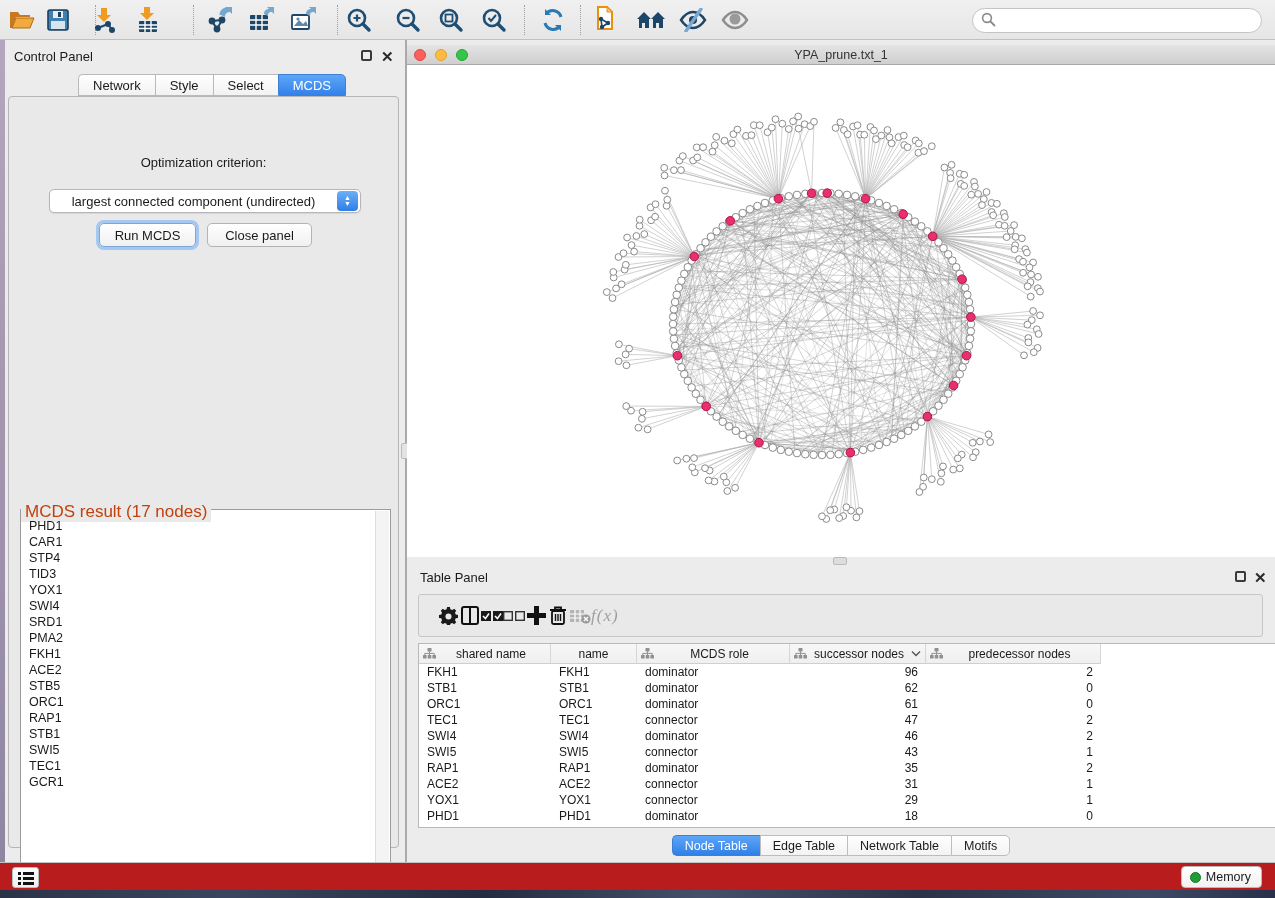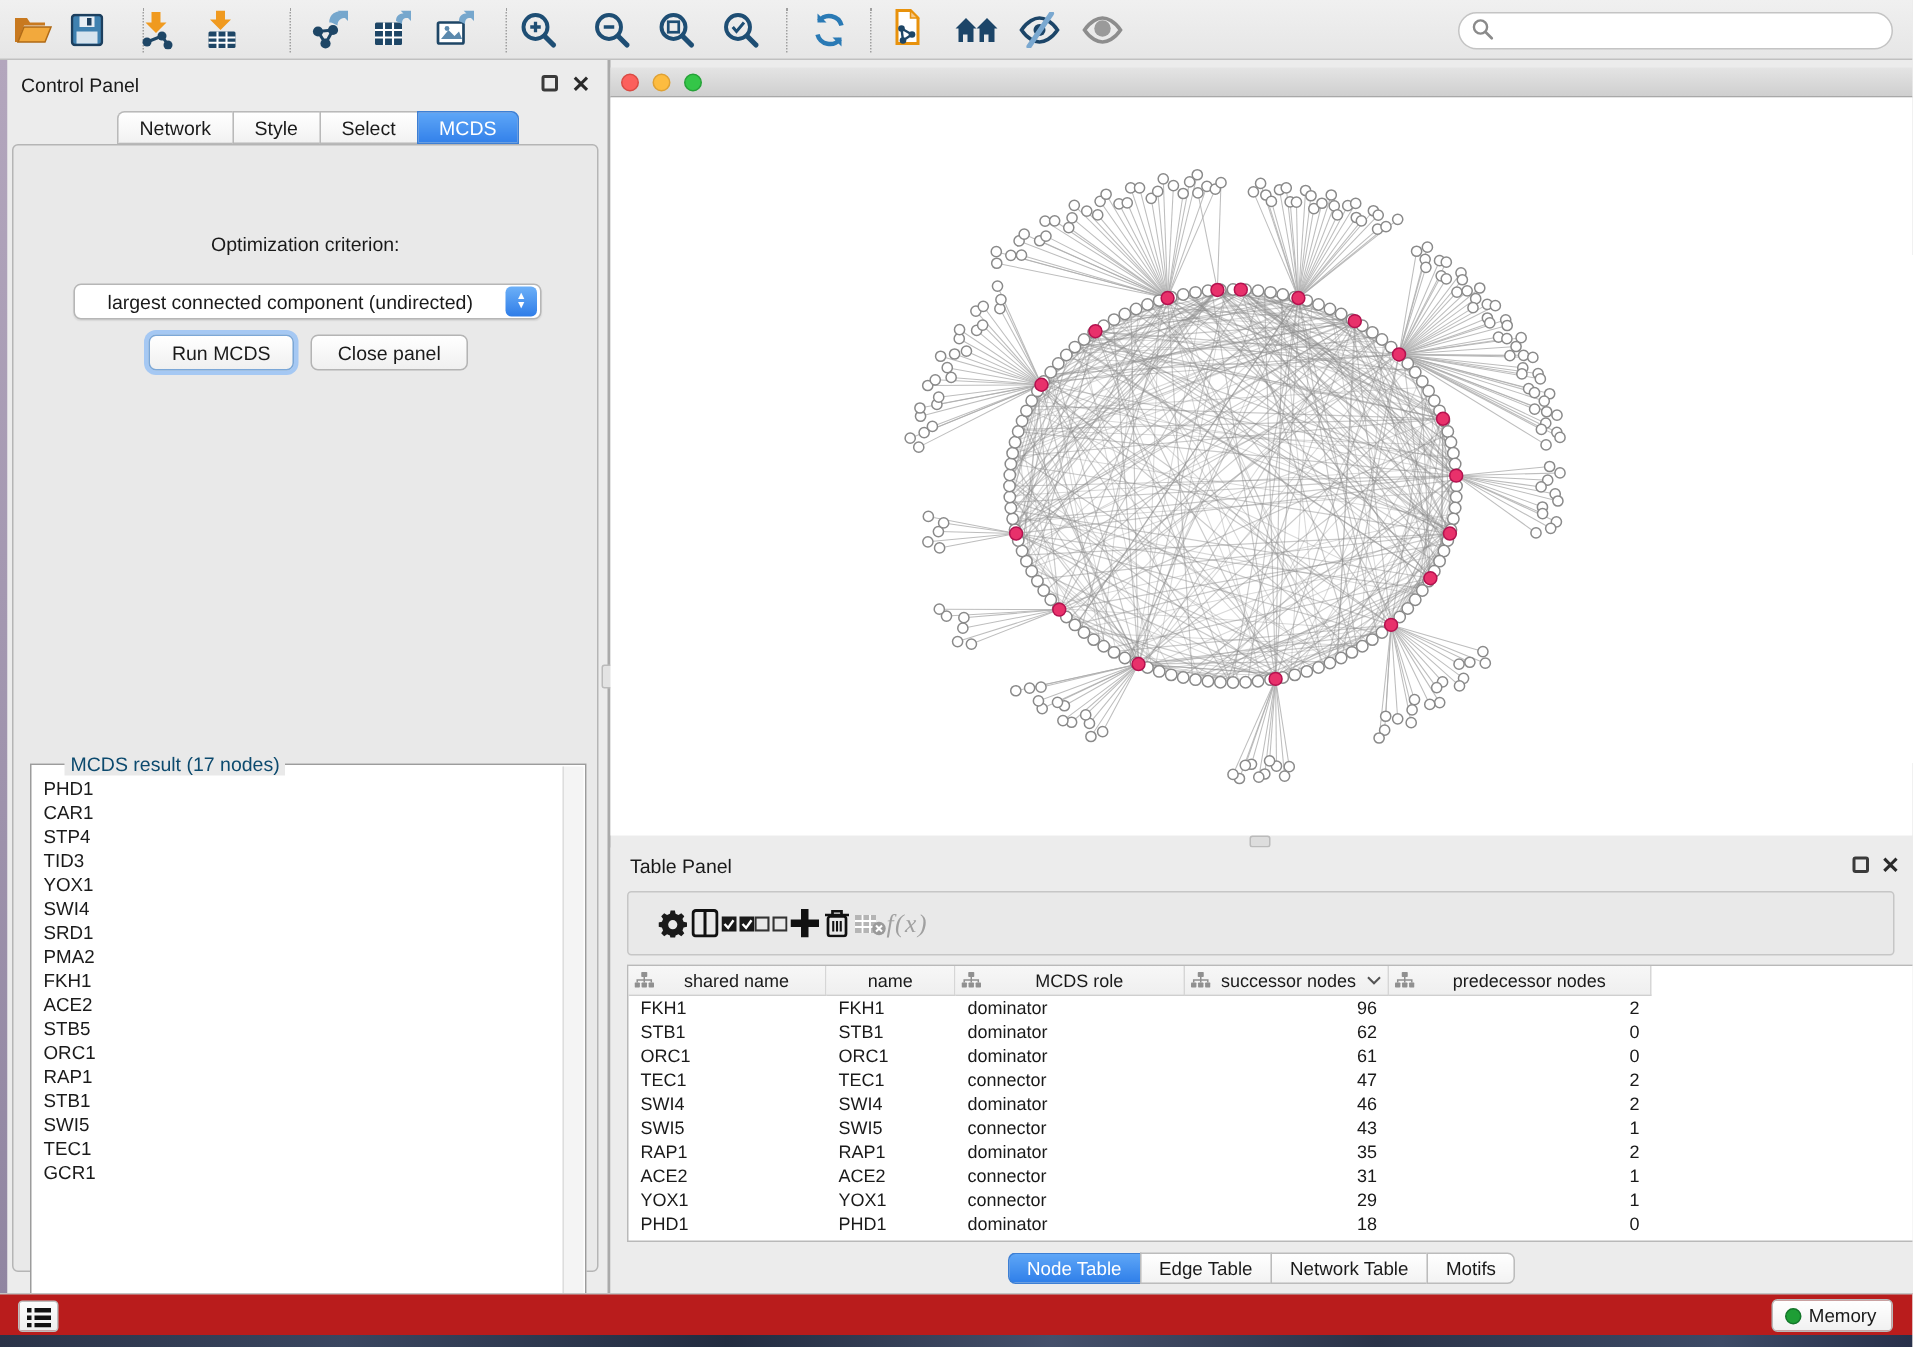--- a/index.html
+++ b/index.html
@@ -29,21 +29,21 @@
   .cp-tab.active { background:linear-gradient(#5ea6f7,#3381ea); color:#fff; border-color:#3d7fd4; }
   #cp-content { position:absolute; left:3px; top:56px; width:391px; height:752px; background:#e9e9e9; border:1px solid #b5b5b5; border-radius:4px; }
   #opt-label { position:absolute; left:0; top:58px; width:100%; text-align:center; font-size:13px; }
   #opt-select { position:absolute; left:40px; top:92px; width:312px; height:24px; background:#fff; border:1px solid #b6b6b6; border-radius:5px; display:flex; align-items:center; box-shadow:0 1px 1px rgba(0,0,0,.08); }
   #opt-select .sel-text { flex:1; text-align:center; font-size:13px; white-space:nowrap; overflow:hidden; }
   #opt-stepper { width:21px; height:20px; margin-right:2px; border-radius:4px; background:linear-gradient(#6cb0f8,#2f7de8); display:flex; flex-direction:column; align-items:center; justify-content:center; color:#fff; font-size:7px; line-height:6px; font-weight:bold; }
   .cp-btn { position:absolute; top:126px; height:24px; background:linear-gradient(#ffffff,#f0f0f0); border:1px solid #b4b4b4; border-radius:5px; font-size:13px; display:flex; align-items:center; justify-content:center; }
   #run-btn { left:90px; width:97px; box-shadow:0 0 0 3px #a5c8f3; border-color:#7ba7d7; }
   #close-btn { left:198px; width:105px; }
   #mcds-group { position:absolute; left:11px; top:412px; width:371px; height:370px; border:1px solid #9c9c9c; background:#fff; }
-  #mcds-group-title { position:absolute; left:22px; top:-8px; background:#e9e9e9; padding:0 4px; font-size:13px; color:#0c4a6e; }
+  #mcds-group-title { position:absolute; left:0; top:-8px; background:#e9e9e9; padding:0 4px; font-size:17px; color:#c2410c; }
   #mcds-list { position:absolute; left:1px; top:8px; width:354px; height:358px; overflow:hidden; }
   .mcds-item { height:16px; line-height:16px; padding-left:7px; font-size:12.5px; }
   #mcds-scroll { position:absolute; right:1px; top:1px; width:14px; height:366px; background:#f4f4f4; border-left:1px solid #ddd; }
 
   
   #v-split { left:405px; top:40px; width:2px; height:822px; background:#aaa; }
   #v-split-handle { left:401px; top:443px; width:9px; height:16px; background:#e3e3e3; border:1px solid #bbb; border-radius:2px; }
   #h-split-handle { left:833px; top:557px; width:14px; height:8px; background:#ddd; border:1px solid #bbb; border-radius:2px; }
 
   
@@ -274,20 +274,21 @@
   </div>
 </div>
 
 <div id="v-split" class="abs"></div>
 <div id="v-split-handle" class="abs"></div>
 
 <div id="net-titlebar" class="abs">
   <div class="light" style="left:7px;  background:#fc605c; border:1px solid #d94b44;"></div>
   <div class="light" style="left:28px; background:#fdbc40; border:1px solid #dfa133;"></div>
   <div class="light" style="left:49px; background:#34c648; border:1px solid #26a238;"></div>
+  <div id="net-title">YPA_prune.txt_1</div>
 </div>
 <div id="net-canvas" class="abs"><svg width="868" height="492" viewBox="0 0 868 492">
       <line x1="295.1" y1="181.3" x2="273.8" y2="300.8" stroke="#9a9a9a" stroke-width="0.7" opacity="0.38"></line>
       <line x1="504.4" y1="154.2" x2="343.0" y2="144.3" stroke="#9a9a9a" stroke-width="0.7" opacity="0.38"></line>
       <line x1="482.8" y1="375.7" x2="268.1" y2="237.2" stroke="#9a9a9a" stroke-width="0.7" opacity="0.38"></line>
       <line x1="393.3" y1="388.6" x2="309.5" y2="166.5" stroke="#9a9a9a" stroke-width="0.7" opacity="0.38"></line>
       <line x1="513.9" y1="161.0" x2="268.2" y2="281.7" stroke="#9a9a9a" stroke-width="0.7" opacity="0.38"></line>
       <line x1="415.1" y1="390.0" x2="524.9" y2="170.6" stroke="#9a9a9a" stroke-width="0.7" opacity="0.38"></line>
       <line x1="411.0" y1="128.0" x2="362.8" y2="381.7" stroke="#9a9a9a" stroke-width="0.7" opacity="0.38"></line>
       <line x1="463.5" y1="382.9" x2="266.0" y2="258.4" stroke="#9a9a9a" stroke-width="0.7" opacity="0.38"></line>

